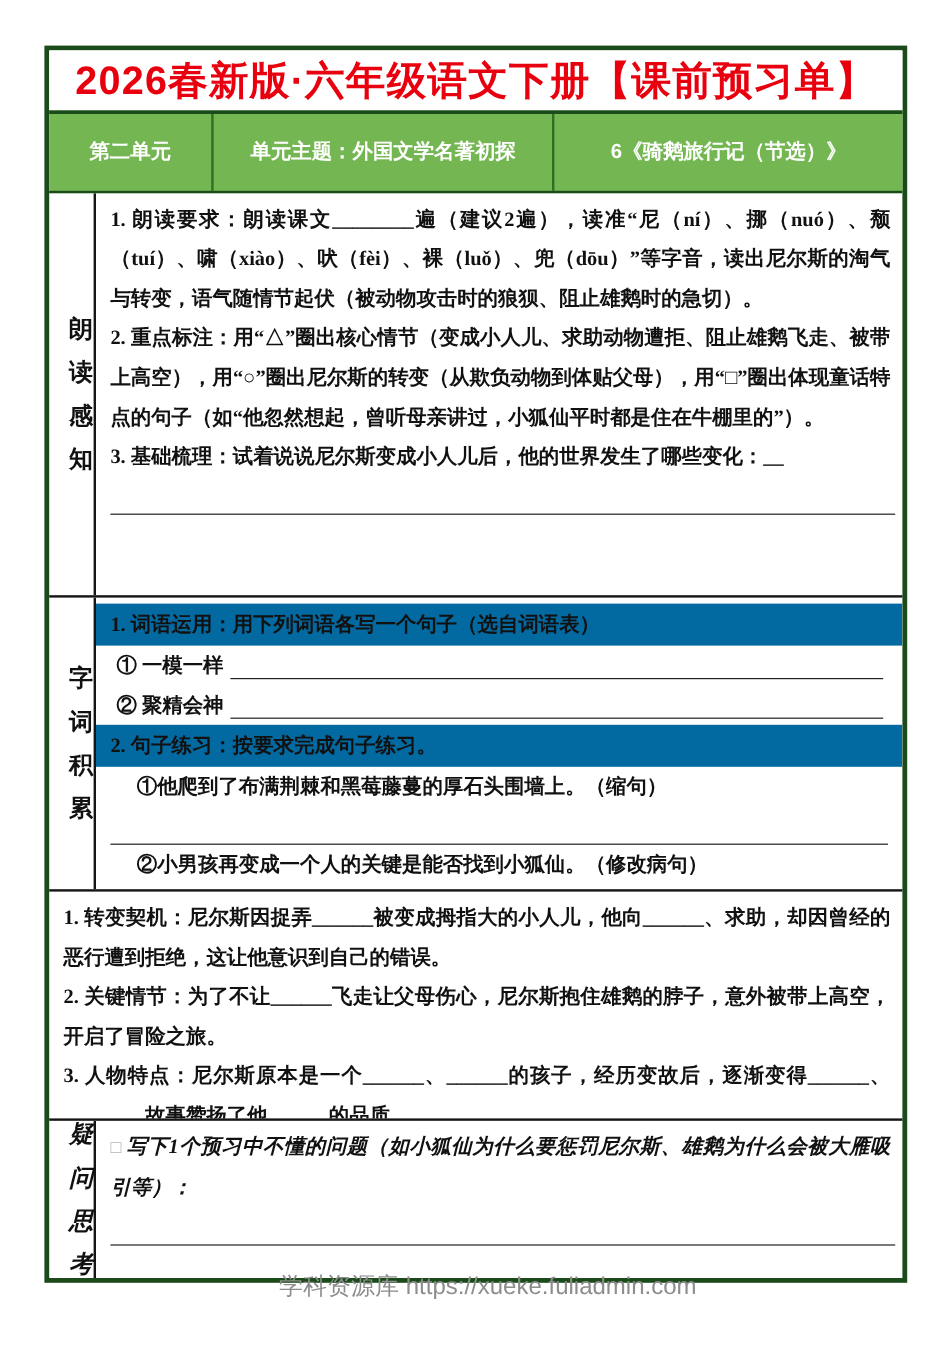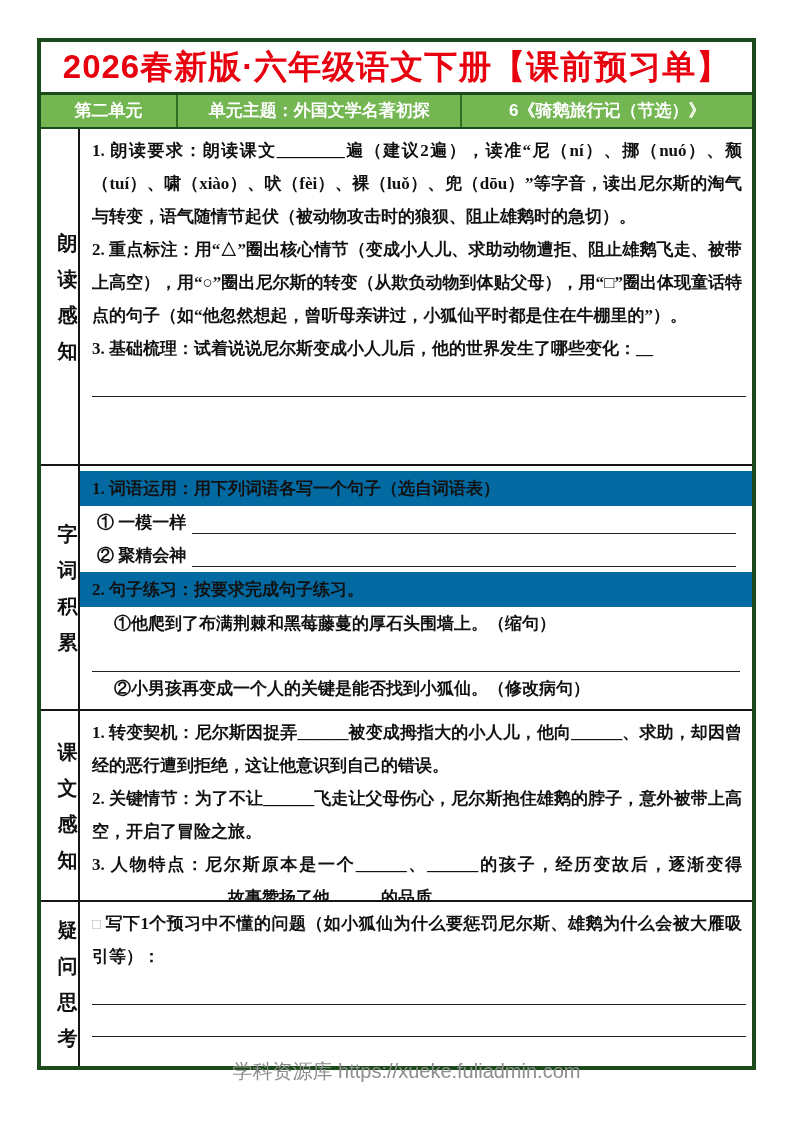--- a/index.html
+++ b/index.html
@@ -12,33 +12,33 @@
   
   .title-row { height: 50px; display: flex; align-items: center; justify-content: center;
     background: #fff; }
   .title { color: #e8000e; font-family: "Liberation Sans", sans-serif; font-weight: bold;
     font-size: 33px; letter-spacing: 1px; white-space: nowrap; }
 
   
   .band { display: flex; background: #74b752; color: #fff; font-weight: bold;
     font-size: 17px; text-align: center; border-top: 3px solid #1b4a1b;
     border-bottom: 2px solid #1b4a1b; font-family: "Liberation Sans", sans-serif; }
-  .band-cell { padding: 5px 2px; line-height: 22px; }
+  .band-cell { padding: 21px 2px; line-height: 22px; }
   .band-cell + .band-cell { border-left: 2px solid #2e7022; }
   .band-unit   { width: 19%; }
   .band-theme  { width: 40%; }
   .band-lesson { width: 41%; }
 
   
   .row { display: flex; border-bottom: 2px solid #151515; overflow: hidden; }
   .row:last-child { border-bottom: none; }
   .row-reading       { height: 337px; }
   .row-words         { height: 245px; }
   .row-comprehension { height: 191px; }
-  .row-questions     { height: 164px; }
+  .row-questions     { height: 131px; font-style: italic; }
 
   .label-cell { width: 39px; flex: 0 0 39px; display: flex; align-items: center;
     justify-content: flex-end; border-right: 2px solid #151515; }
   .label-text { width: 1.05em; text-align: center; word-break: break-all;
     font-weight: bold; font-size: 20px; line-height: 36px;
     font-family: "Liberation Sans", sans-serif; }
 
   .content-cell { flex: 1; padding: 5px 0 0 0; font-size: 17px; line-height: 33px;
     font-weight: 600; overflow: hidden; }
   .para { padding: 0 10px 0 12px; text-align: justify; }
@@ -102,23 +102,20 @@
         <span class="fill"></span>
       </div>
       <div class="para shade">2. 句子练习：按要求完成句子练习。</div>
       <div class="para indent">①他爬到了布满荆棘和黑莓藤蔓的厚石头围墙上。（缩句）</div>
       <div class="writing-line"></div>
       <div class="para indent">②小男孩再变成一个人的关键是能否找到小狐仙。（修改病句）</div>
     </div>
   </div>
 
   <div class="row row-comprehension">
-    <div class="label-cell">
-      <div class="label-text">课文感知</div>
-    </div>
     <div class="content-cell">
       <div class="para">1. 转变契机：尼尔斯因捉弄______被变成拇指大的小人儿，他向______、求助，却因曾经的恶行遭到拒绝，这让他意识到自己的错误。</div>
       <div class="para">2. 关键情节：为了不让______飞走让父母伤心，尼尔斯抱住雄鹅的脖子，意外被带上高空，开启了冒险之旅。</div>
       <div class="para">3. 人物特点：尼尔斯原本是一个______、______的孩子，经历变故后，逐渐变得______、______，故事赞扬了他______的品质。</div>
     </div>
   </div>
 
   <div class="row row-questions">
     <div class="label-cell">
       <div class="label-text">疑问思考</div>

